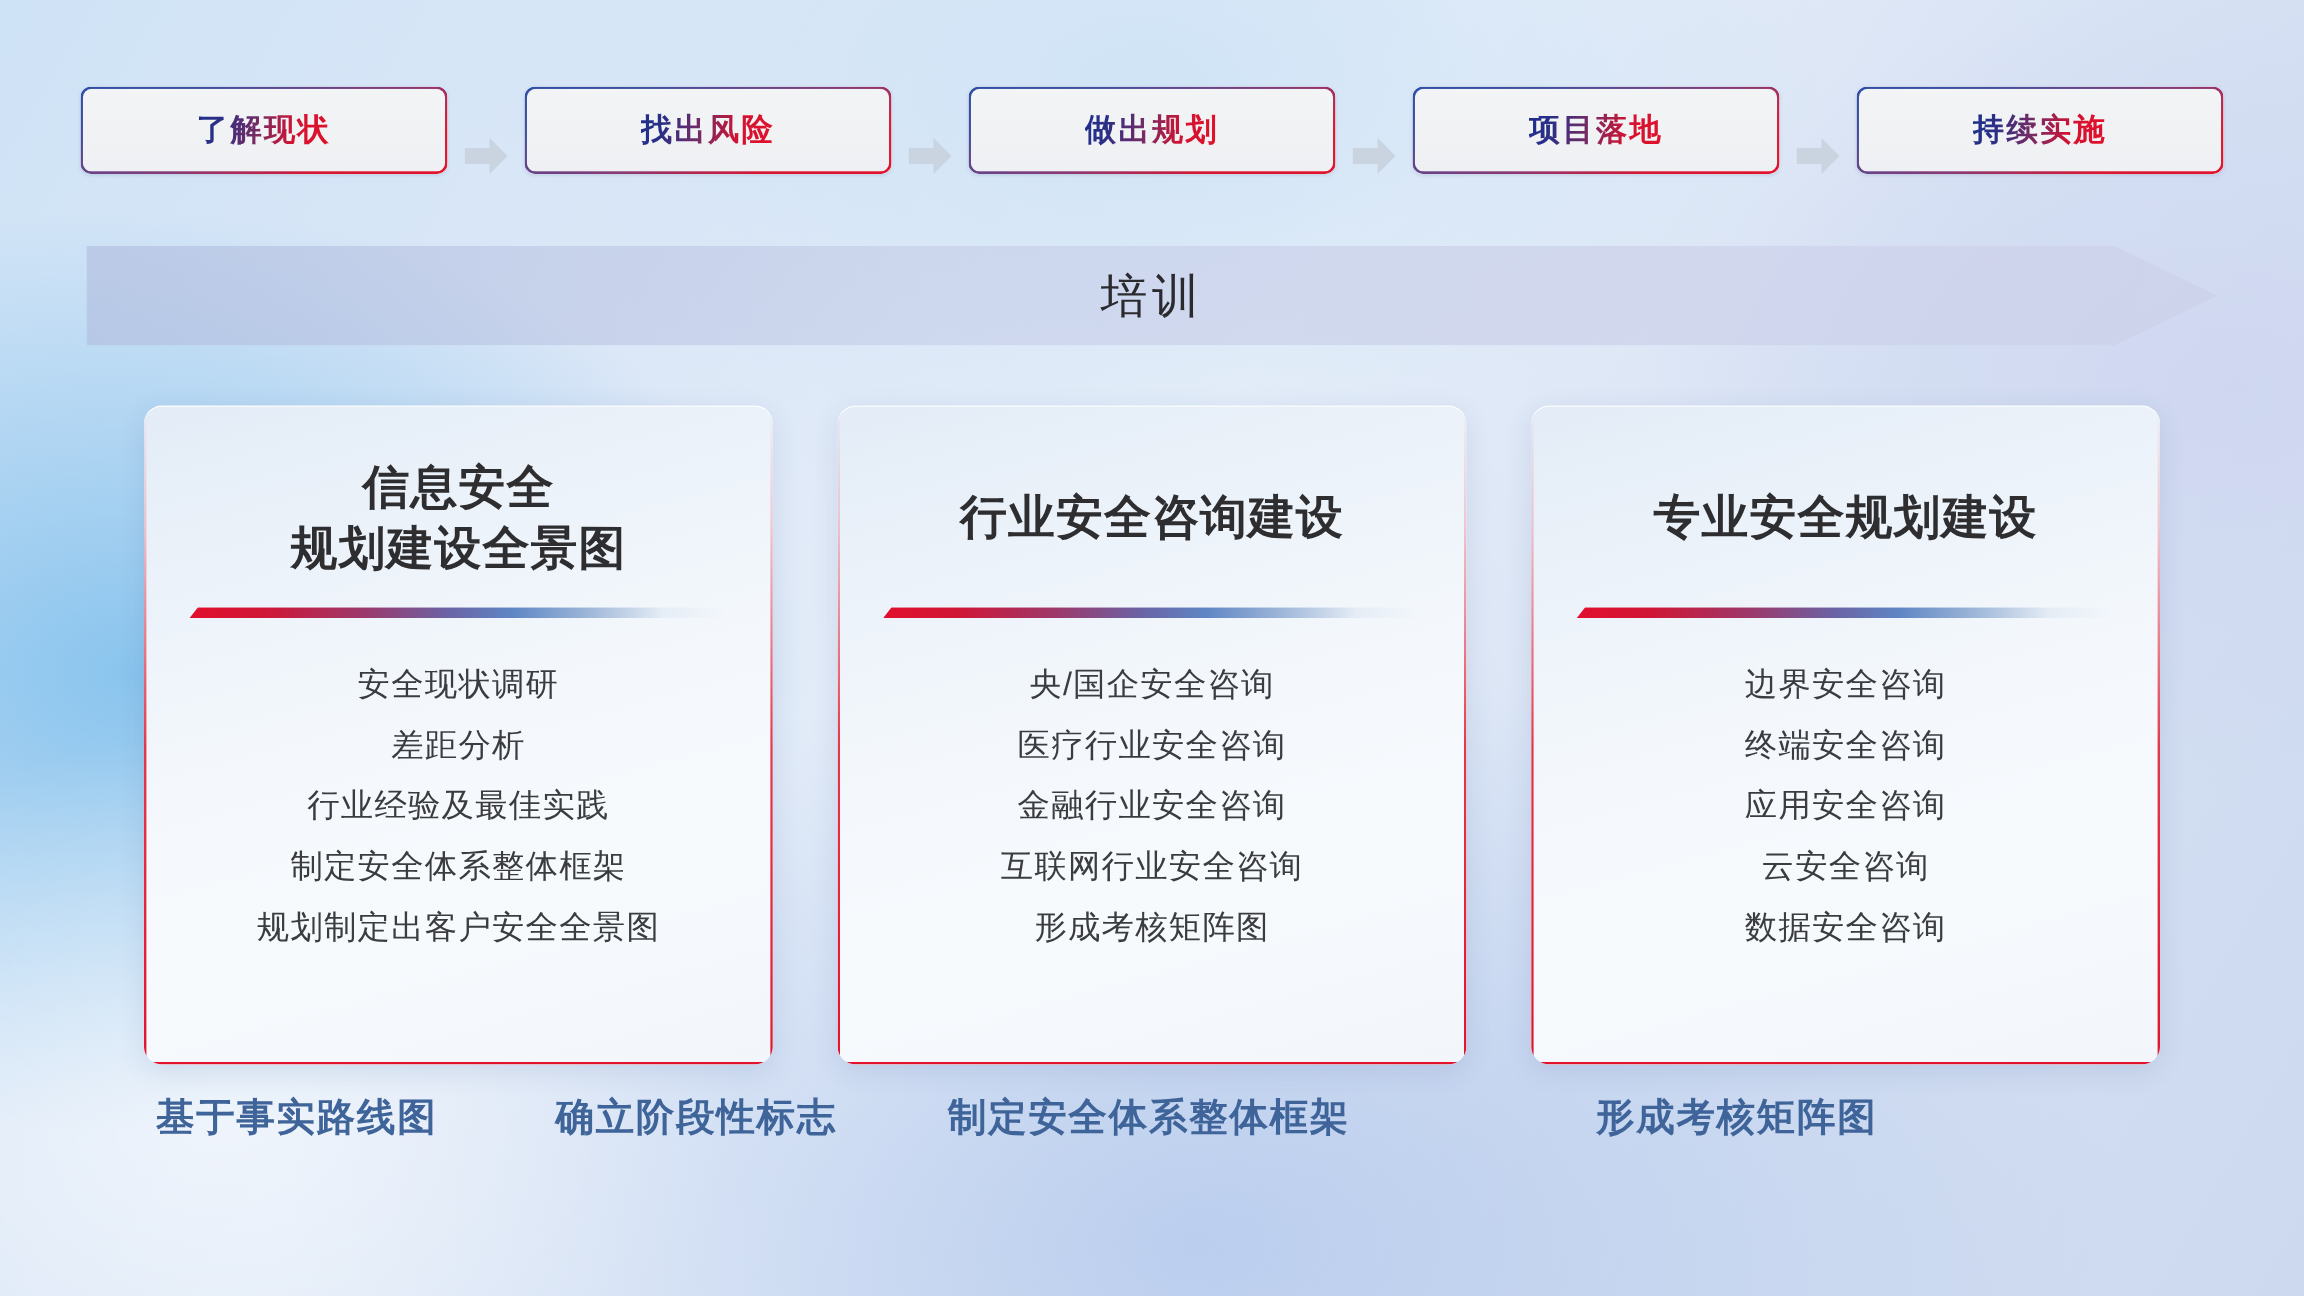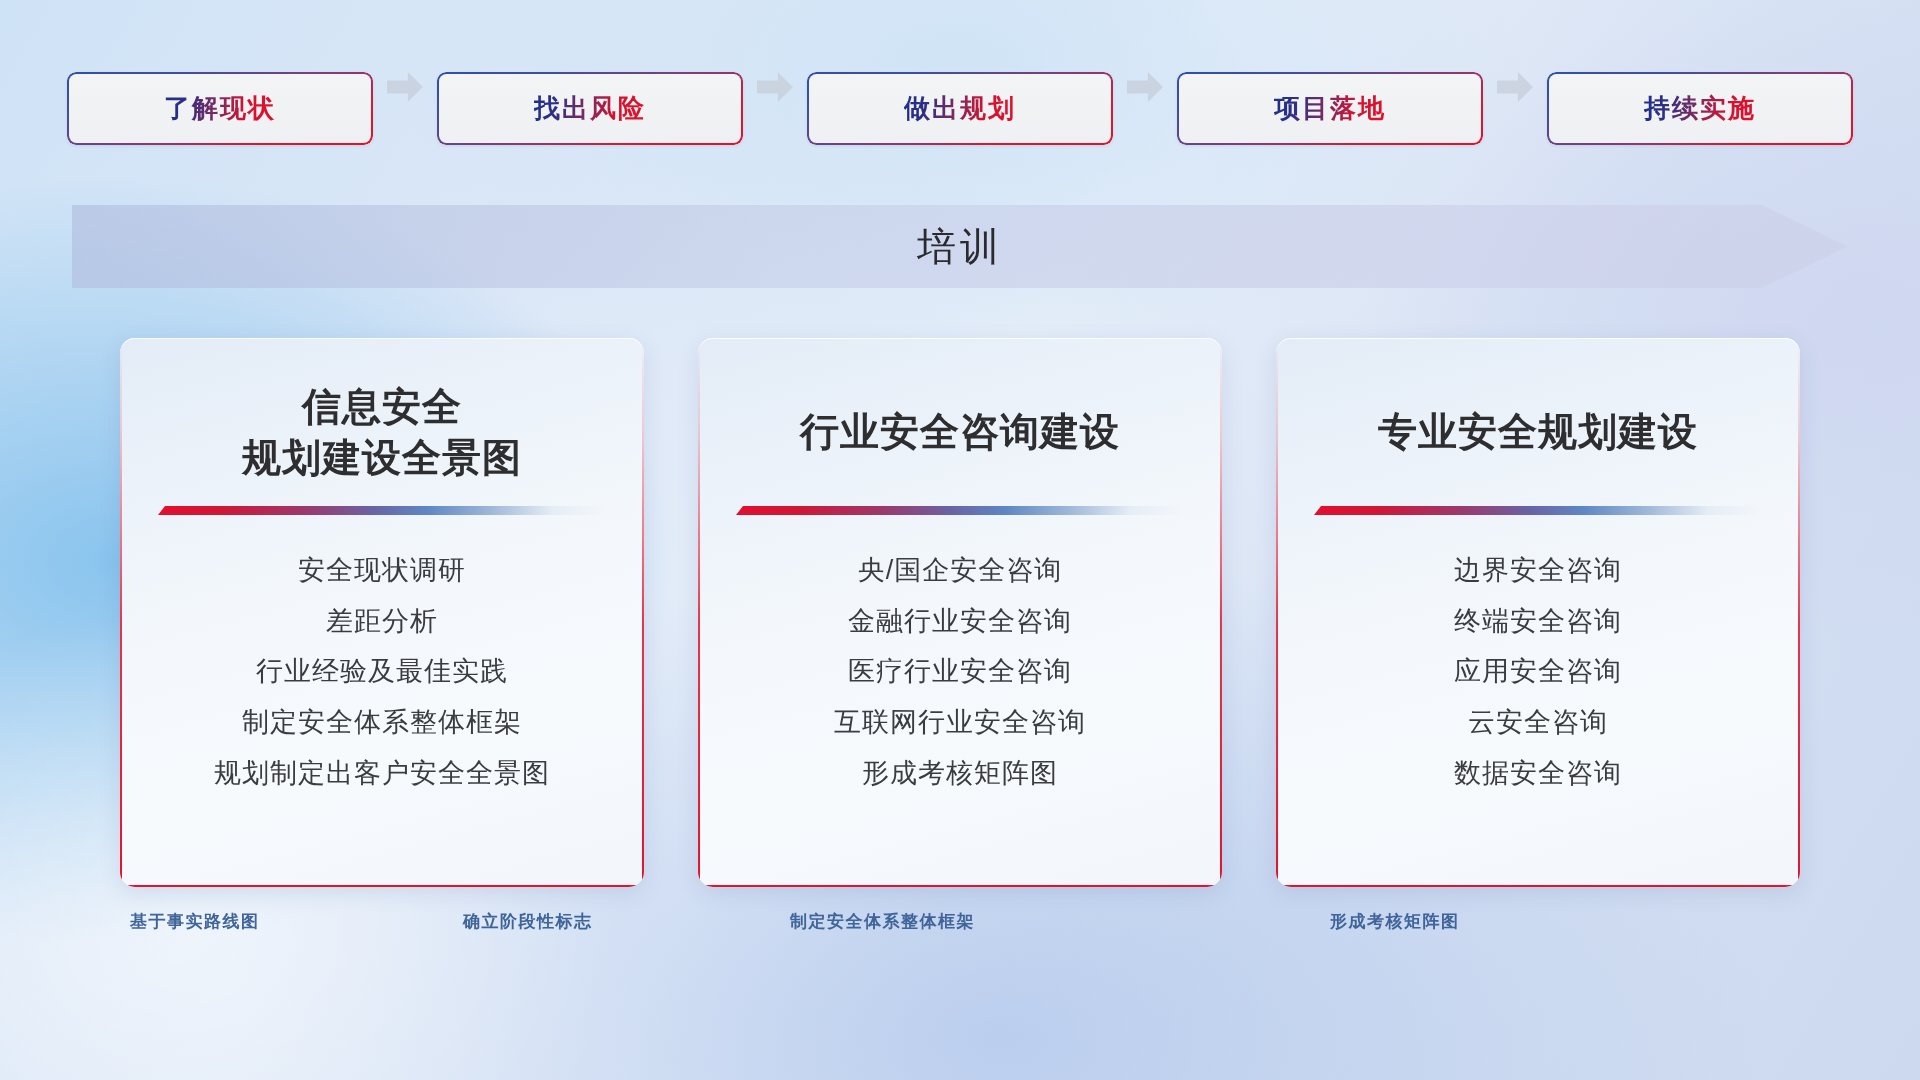--- a/index.html
+++ b/index.html
@@ -24,21 +24,21 @@
   
   #page::before{
     content:"";position:absolute;left:-120px;bottom:-80px;width:760px;height:560px;
     background:radial-gradient(ellipse at 40% 60%, rgba(255,255,255,.55) 0%, rgba(255,255,255,0) 68%);
     pointer-events:none;
   }
 
   
   #steps{
     position:absolute; left:0; top:72px; width:1920px;
-    display:flex; align-items:flex-start; justify-content:center;
+    display:flex; align-items:flex-end; justify-content:center;
   }
   .step-box{
     position:relative;
     width:306px; height:73px;
     border-radius:9px;
     background:linear-gradient(180deg,#f3f4f6 0%,#f1f2f4 55%,#eef0f3 100%);
     display:flex; align-items:center; justify-content:center;
     box-shadow:0 1px 3px rgba(40,60,110,.10);
   }
   
@@ -122,21 +122,21 @@
     font-size:27px; color:#3b3c40; letter-spacing:1px; line-height:1.62;
     text-align:center; white-space:nowrap;
   }
 
   
   #captions{
     position:absolute; left:0; top:910px; width:1920px; height:60px;
   }
   .caption{
     position:absolute; top:0;
-    font-size:17px; font-weight:700; color:#3f6499; letter-spacing:1.5px;
+    font-size:32px; font-weight:700; color:#3f6499; letter-spacing:1.5px;
     white-space:nowrap;
   }
 </style>
 </head>
 <body>
 
 <div id="page">
 
   <div id="steps">
 
@@ -190,22 +190,22 @@
       <div class="card-bottom-edge"></div>
     </div>
 
     <div class="card">
       <div class="card-title">
         <span>行业安全咨询建设</span>
       </div>
       <div class="card-divider"></div>
       <ul class="card-list">
         <li>央/国企安全咨询</li>
+        <li>医疗行业安全咨询</li>
         <li>金融行业安全咨询</li>
-        <li>医疗行业安全咨询</li>
         <li>互联网行业安全咨询</li>
         <li>形成考核矩阵图</li>
       </ul>
       <div class="card-bottom-edge"></div>
     </div>
 
     <div class="card">
       <div class="card-title">
         <span>专业安全规划建设</span>
       </div>

